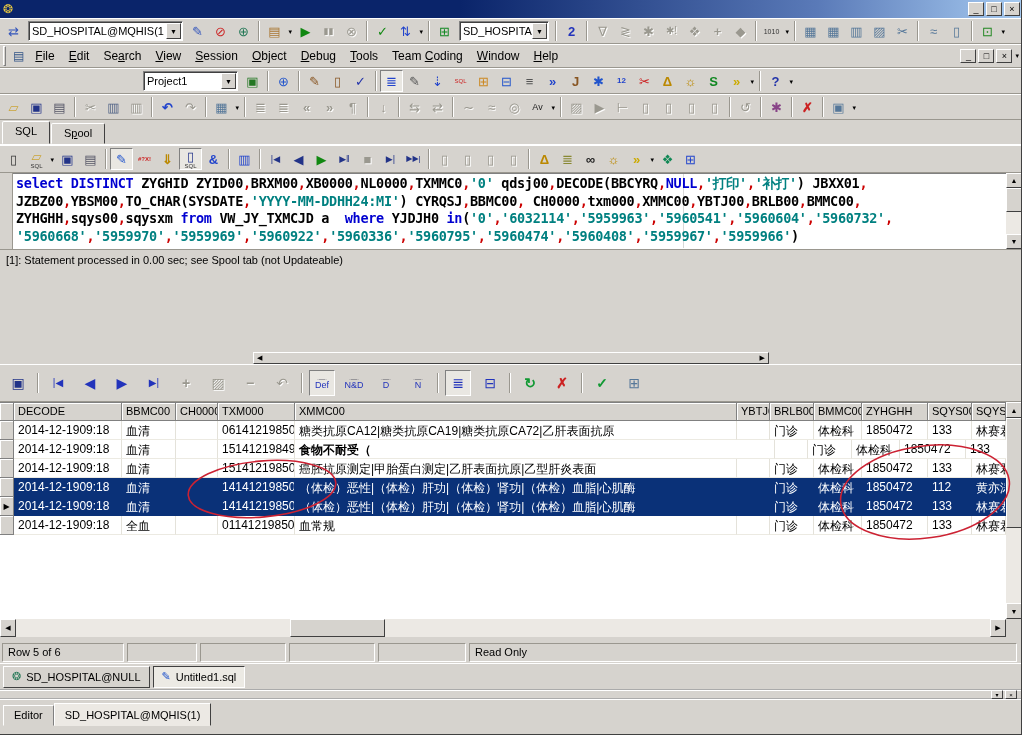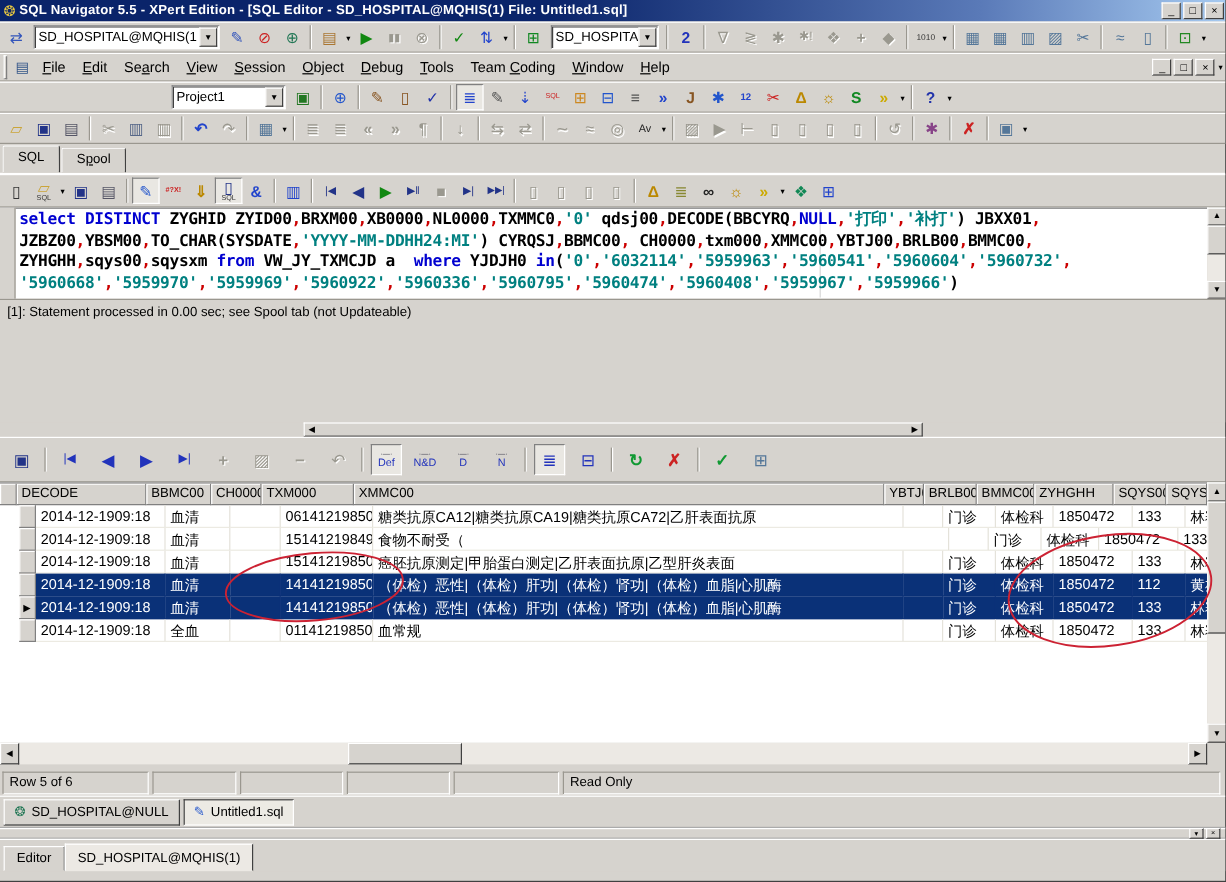--- a/index.html
+++ b/index.html
@@ -64,21 +64,21 @@
   .msgtext{padding:4px 6px;font-size:11px;}
   
   .splitbar{left:253px;top:352px;width:516px;height:12px;background:#d6d3ce;border:1px solid;
      border-color:#fff #404040 #404040 #fff;display:flex;align-items:center;justify-content:space-between;
      font-size:7px;padding:0 3px;}
   
   .gridtb{top:364px;height:38px;}
   .gridtb .tbbtn{min-width:26px;height:26px;margin:0 3px;}
   .gridtb .glyph{font-size:14px;}
   .grid{left:0;top:402px;width:1006px;height:217px;background:#fff;border-top:1px solid #808080;overflow:hidden;}
-  .grow{display:flex;height:19px;padding-left:16px;}
+  .grow{display:flex;height:19px;}
   .ghead{display:flex;height:18px;}
   .hcell{background:#d6d3ce;border-right:1px solid #808080;border-bottom:1px solid #808080;
      box-shadow:inset 1px 1px 0 #fff;padding:2px 4px;font-size:11px;white-space:nowrap;overflow:hidden;flex:0 0 auto;}
   .gcell{border-right:1px solid #e4e2da;border-bottom:1px solid #eceae2;padding:2px 4px;font-size:12px;
      white-space:nowrap;overflow:hidden;flex:0 0 auto;}
   .rsel{background:#d6d3ce;border-right:1px solid #808080;border-bottom:1px solid #808080;
      box-shadow:inset 1px 1px 0 #fff;flex:0 0 auto;display:flex;align-items:center;justify-content:center;
      font-size:8px;padding:0;}
   .grow.sel .gcell{background:#0a3178;color:#fff;border-color:#0a3178;}
   .num{text-align:left;}
@@ -102,21 +102,20 @@
   .btab.active{background:#ece9e4;padding-top:5px;border-right-color:#404040;}
   .annot{pointer-events:none;z-index:60;}
 </style>
 </head>
 <body>
 
 <div id="app">
 
   <div class="abs titlebar">
     <span class="appicon">❂</span>
-    <span class="ttext">SQL Navigator 5.5 - XPert Edition - [SQL Editor - SD_HOSPITAL@MQHIS(1) File: Untitled1.sql]</span>
     <span class="spacer"></span>
     <span class="winbtn">_</span>
     <span class="winbtn">□</span>
     <span class="winbtn">×</span>
   </div>
 
   <div class="abs tbrow" style="top:18px;height:26px;">
       <div class="tbbtn">
         <span class="glyph" style="color: rgb(51, 85, 187);">⇄</span>
       </div>
@@ -649,21 +648,21 @@
           <div class="gcell" style="width: 66px;">1850472</div>
           <div class="gcell num" style="width: 44px;">133</div>
           <div class="gcell" style="width: 34px;">林赛君</div>
         </div>
         <div class="grow">
           <div class="rsel" style="width: 14px;"></div>
           <div class="gcell" style="width: 108px;">2014-12-1909:18</div>
           <div class="gcell" style="width: 54px;">血清</div>
           <div class="gcell" style="width: 42px;"></div>
           <div class="gcell" style="width: 77px;">151412198499</div>
-          <div class="gcell" style="width: 480px;">食物不耐受（</div>
+          <div class="gcell" style="width: 480px; font-weight: bold;">食物不耐受（</div>
           <div class="gcell" style="width: 33px;"></div>
           <div class="gcell" style="width: 44px;">门诊</div>
           <div class="gcell" style="width: 48px;">体检科</div>
           <div class="gcell" style="width: 66px;">1850472</div>
           <div class="gcell num" style="width: 44px;">133</div>
           <div class="gcell" style="width: 34px;">林赛君</div>
         </div>
         <div class="grow">
           <div class="rsel" style="width: 14px;"></div>
           <div class="gcell" style="width: 108px;">2014-12-1909:18</div>

